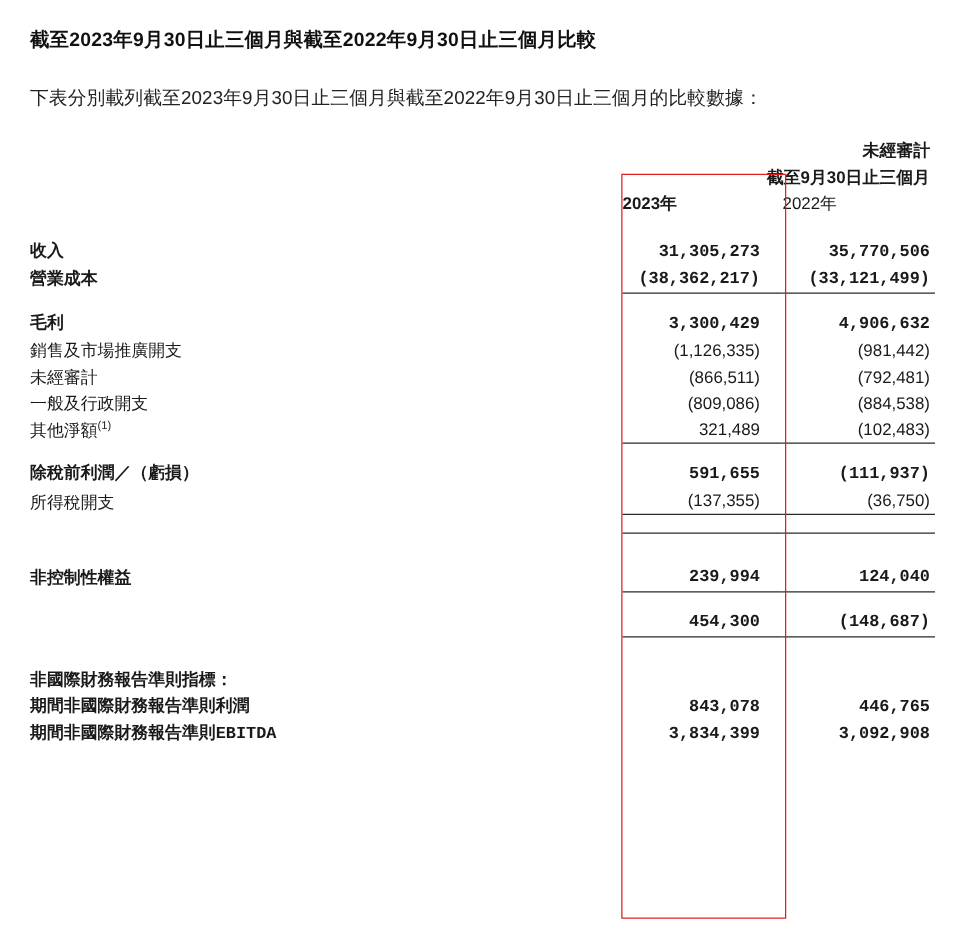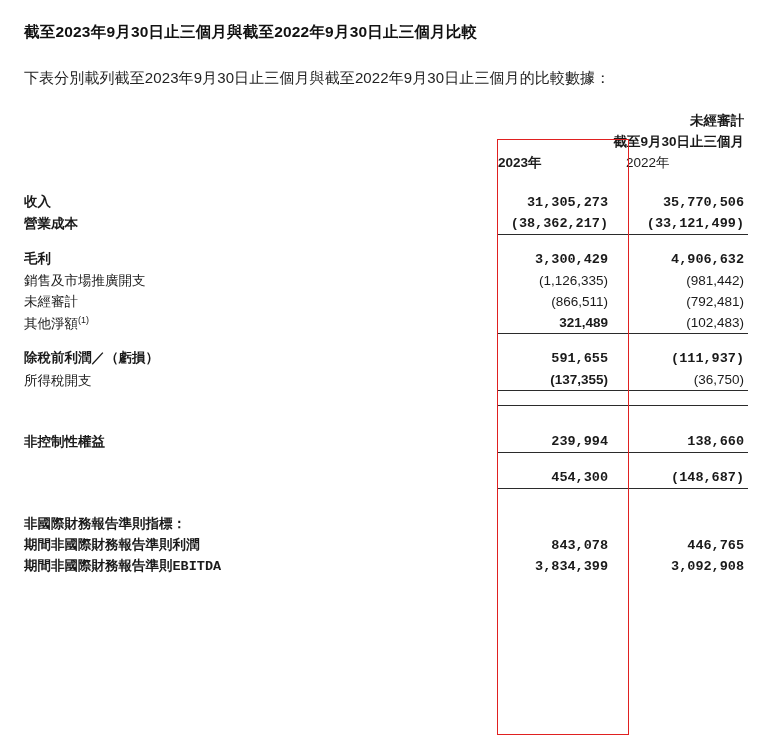--- a/index.html
+++ b/index.html
@@ -169,24 +169,29 @@
       <tr>
         <td class="label">銷售及市場推廣開支</td>
         <td class="num c23">(1,126,335)</td>
         <td class="num c22">(981,442)</td>
       </tr>
       <tr>
         <td class="label">未經審計</td>
         <td class="num c23">(866,511)</td>
         <td class="num c22">(792,481)</td>
       </tr>
+      <tr>
+        <td class="label">一般及行政開支</td>
+        <td class="num c23">(809,086)</td>
+        <td class="num c22">(884,538)</td>
+      </tr>
 
       <tr>
         <td class="label"><span>其他淨額</span><span class="sup">(1)</span></td>
-        <td class="num c23" style="font-weight:bold;">321,489</td>
+        <td class="num c23" style="font-weight:normal;">321,489</td>
         <td class="num c22">(102,483)</td>
       </tr>
 
       <tr class="ruled">
         <td></td>
         <td class="rule-top"></td>
         <td class="rule-top"></td>
       </tr>
       <tr class="spacer-sm">
           <td></td>
@@ -194,21 +199,21 @@
           <td></td>
         </tr>
 
       <tr class="bold">
         <td class="label">除稅前利潤／（虧損）</td>
         <td class="num c23">591,655</td>
         <td class="num c22">(111,937)</td>
       </tr>
       <tr>
         <td class="label">所得稅開支</td>
-        <td class="num c23" style="font-weight:bold;text-align:right;">(137,355)</td>
+        <td class="num c23" style="font-weight:normal;text-align:right;">(137,355)</td>
         <td class="num c22">(36,750)</td>
       </tr>
 
       <tr class="ruled">
         <td></td>
         <td class="rule-top"></td>
         <td class="rule-top"></td>
       </tr>
       <tr class="spacer-sm">
           <td></td>
@@ -224,21 +229,21 @@
       </tr>
       <tr class="spacer-lg">
           <td></td>
           <td></td>
           <td></td>
         </tr>
 
       <tr class="bold">
         <td class="label">非控制性權益</td>
         <td class="num c23">239,994</td>
-        <td class="num c22">138,660</td>
+        <td class="num c22">124,040</td>
       </tr>
 
       <tr class="ruled">
         <td></td>
         <td class="rule-top"></td>
         <td class="rule-top"></td>
       </tr>
       <tr class="spacer-sm">
           <td></td>
           <td></td>

